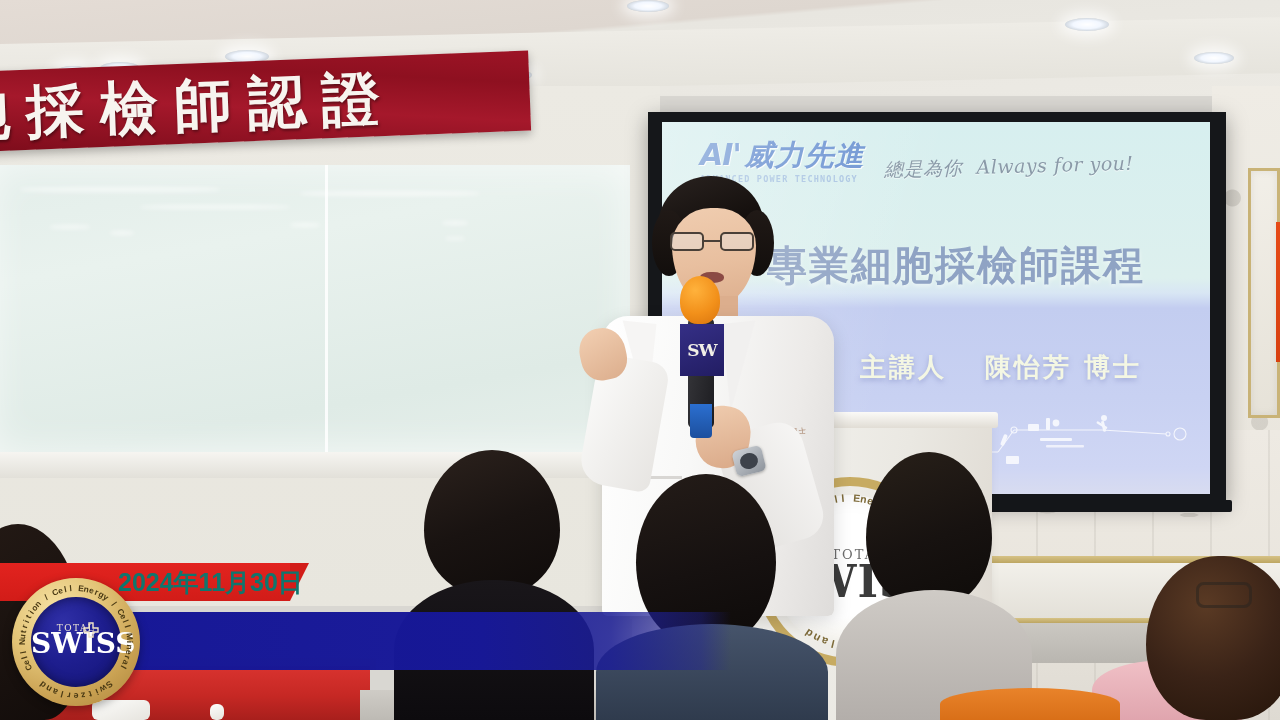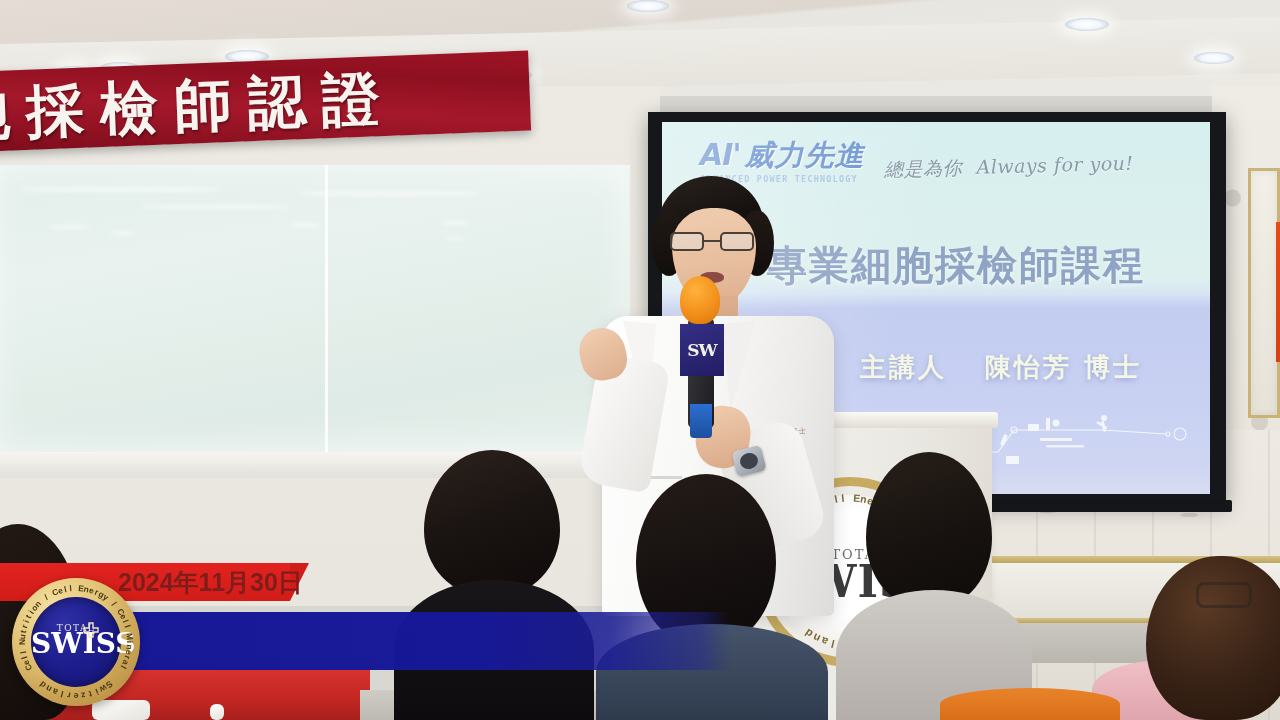--- a/index.html
+++ b/index.html
@@ -364,21 +364,21 @@
     position:absolute; left:0; top:563px; width:290px; height:38px;
     background:linear-gradient(180deg,#e2231f 0%,#d21c18 100%);
     z-index:40;
   }
   .date-ribbon:after{
     content:""; position:absolute; right:-19px; top:0;
     border-top:38px solid #d21c18; border-right:19px solid transparent;
   }
   .date-text {
     position:absolute; left:118px; top:566px; z-index:42;
-    font-size:25px; font-weight:700; color:#7f1d1d; letter-spacing:0px;
+    font-size:25px; font-weight:700; color:#0f766e; letter-spacing:0px;
     white-space:nowrap;
   }
   .title-bar {
     position:absolute; left:131px; top:612px; width:600px; height:58px;
     background:linear-gradient(90deg,
       rgba(21,22,150,.99) 0%, rgba(23,24,152,.98) 58%,
       rgba(28,30,150,.86) 80%, rgba(32,34,150,.45) 95%, rgba(36,38,150,0) 100%);
     z-index:38;
   }
   .title-text {

